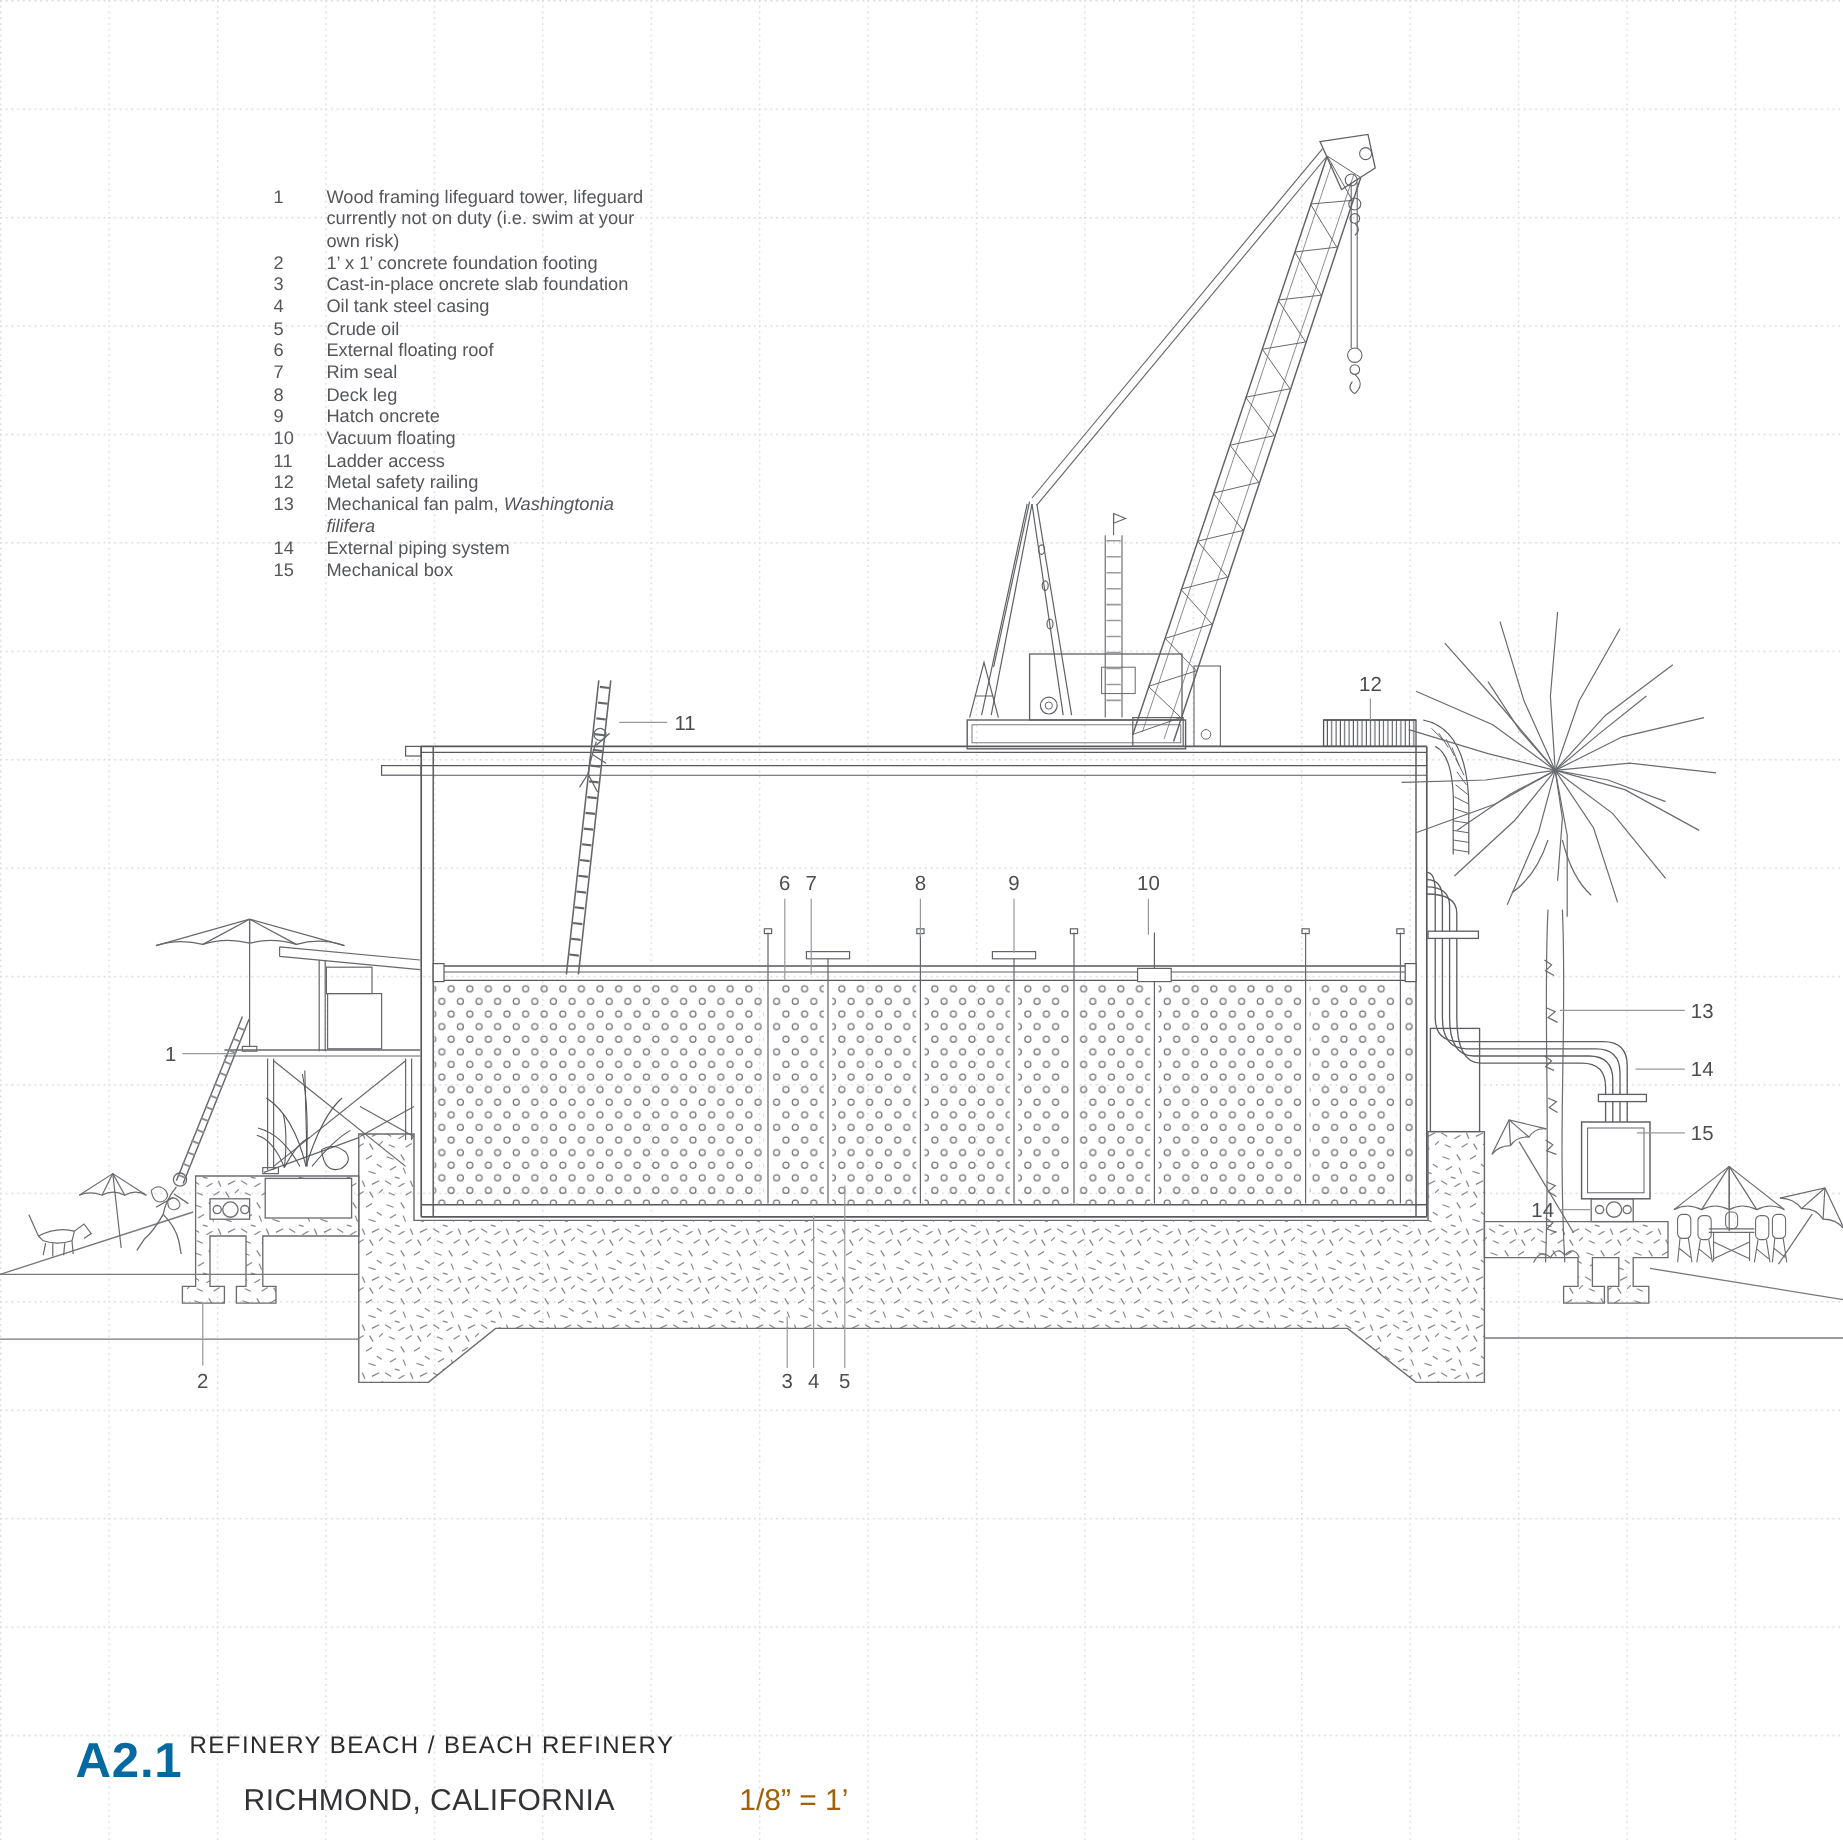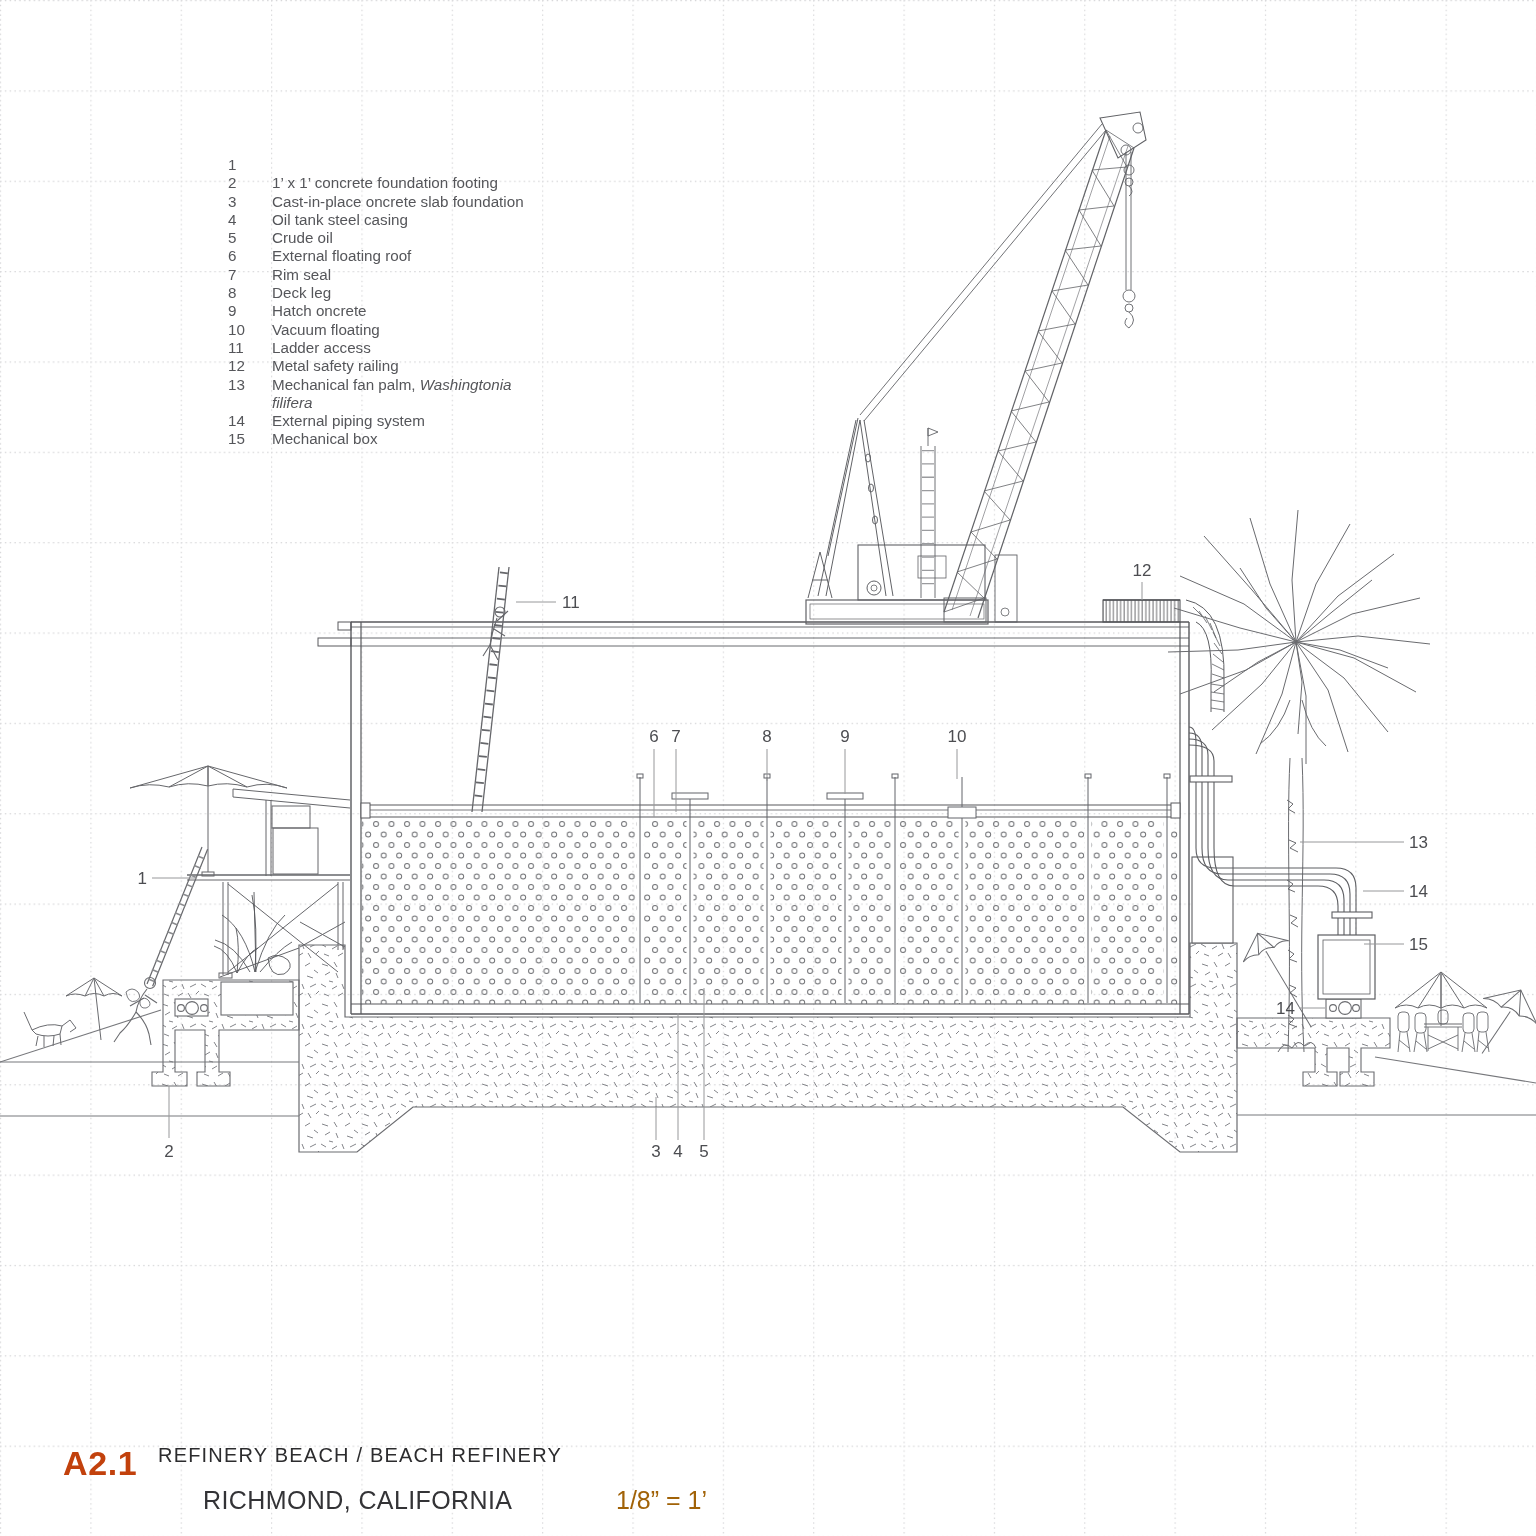--- a/index.html
+++ b/index.html
@@ -8,22 +8,22 @@
   svg{position:absolute;left:0;top:0;}
   
   #legend{position:absolute;left:228px;top:156px;width:330px;color:#55565a;
           font-size:15.2px;line-height:18.3px;z-index:5;}
   .lrow{display:flex;}
   .lnum{width:44px;flex:none;}
   .ltxt{width:282px;}
   .it{font-style:italic;margin-top:22px;}
   
   #titleblock{position:absolute;left:0;top:0;width:1536px;height:1536px;z-index:5;pointer-events:none;}
-  .sheetno{position:absolute;left:63px;top:1444px;font-size:34px;font-weight:bold;
-           letter-spacing:.6px;color:#c2410c;}
+  .sheetno{position:absolute;left:63px;top:1444px;font-size:41px;font-weight:bold;
+           letter-spacing:.6px;color:#0369a1;}
   .sheettitle{position:absolute;left:158px;top:1444px;font-size:20px;font-weight:400;
            letter-spacing:1.2px;color:#2c2c2e;}
   .sheetloc{position:absolute;left:158px;top:1486px;font-size:25px;letter-spacing:.4px;color:#333336;margin-left:45px;}
   .sheetscale{position:absolute;left:616px;top:1486px;font-size:25px;color:#a16207;}
   .callout{font-size:17px;fill:#4c4d51;}
 </style>
 </head>
 <body>
 
 <div id="page">
@@ -468,20 +468,21 @@
   <text class="callout" x="1409" y="848">13</text>
   <text class="callout" x="1409" y="897">14</text>
   <text class="callout" x="1409" y="950">15</text>
   <text class="callout" x="1295" y="1014" text-anchor="end">14</text>
 </g>
 </svg>
 
 <div id="legend">
   <div class="lrow">
         <span class="lnum">1</span>
+        <span class="ltxt">Wood framing lifeguard tower, lifeguard currently not on duty (i.e. swim at your own risk)</span>
       </div>
   <div class="lrow">
         <span class="lnum">2</span>
         <span class="ltxt">1’ x 1’ concrete foundation footing</span>
       </div>
   <div class="lrow">
         <span class="lnum">3</span>
         <span class="ltxt">Cast-in-place oncrete slab foundation</span>
       </div>
   <div class="lrow">

